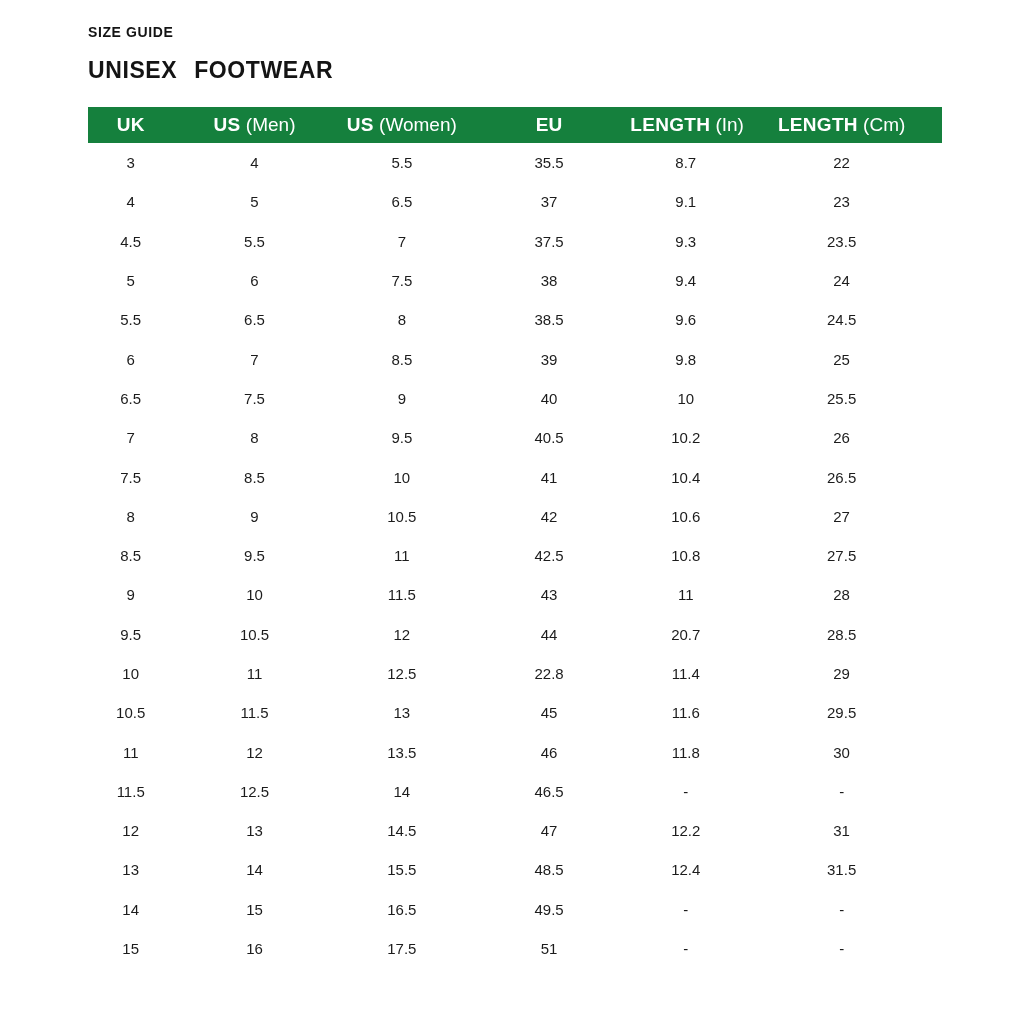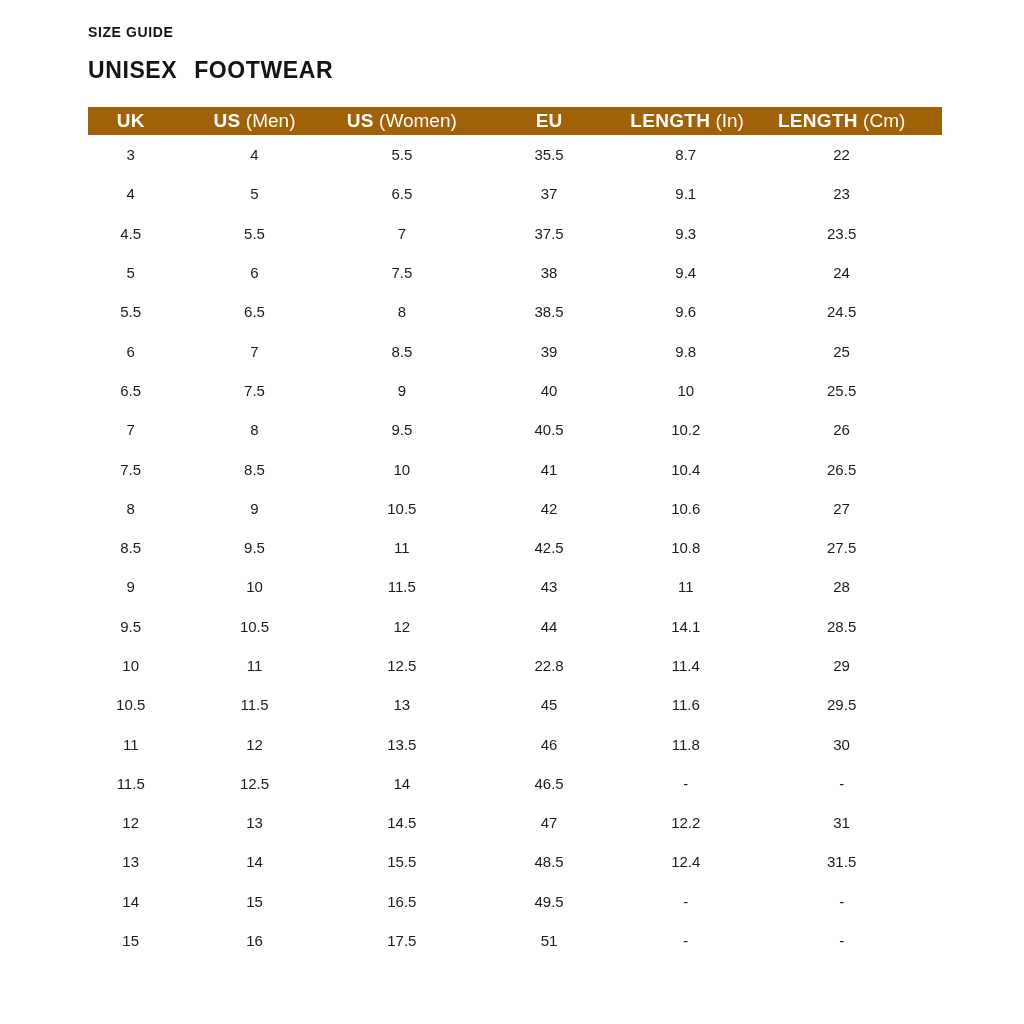--- a/index.html
+++ b/index.html
@@ -38,23 +38,23 @@
     border-collapse: collapse;
     table-layout: fixed;
   }
   col.c1 { width: 10%; }
   col.c2 { width: 19%; }
   col.c3 { width: 15.5%; }
   col.c4 { width: 19%; }
   col.c5 { width: 13%; }
   col.c6 { width: 23.5%; }
   thead th {
-    background: #a16207;
+    background: #15803d;
     color: #ffffff;
-    height: 28px;
+    height: 36px;
     font-size: 19px;
     font-weight: 400;
     text-align: center;
     vertical-align: middle;
     white-space: nowrap;
   }
   thead th .col-main {
     font-weight: 700;
     letter-spacing: 0.3px;
   }
@@ -191,21 +191,21 @@
           <td>11.5</td>
           <td>43</td>
           <td>11</td>
           <td>28</td>
         </tr>
         <tr>
           <td>9.5</td>
           <td>10.5</td>
           <td>12</td>
           <td>44</td>
-          <td>14.1</td>
+          <td>20.7</td>
           <td>28.5</td>
         </tr>
         <tr>
           <td>10</td>
           <td>11</td>
           <td>12.5</td>
           <td>22.8</td>
           <td>11.4</td>
           <td>29</td>
         </tr>

